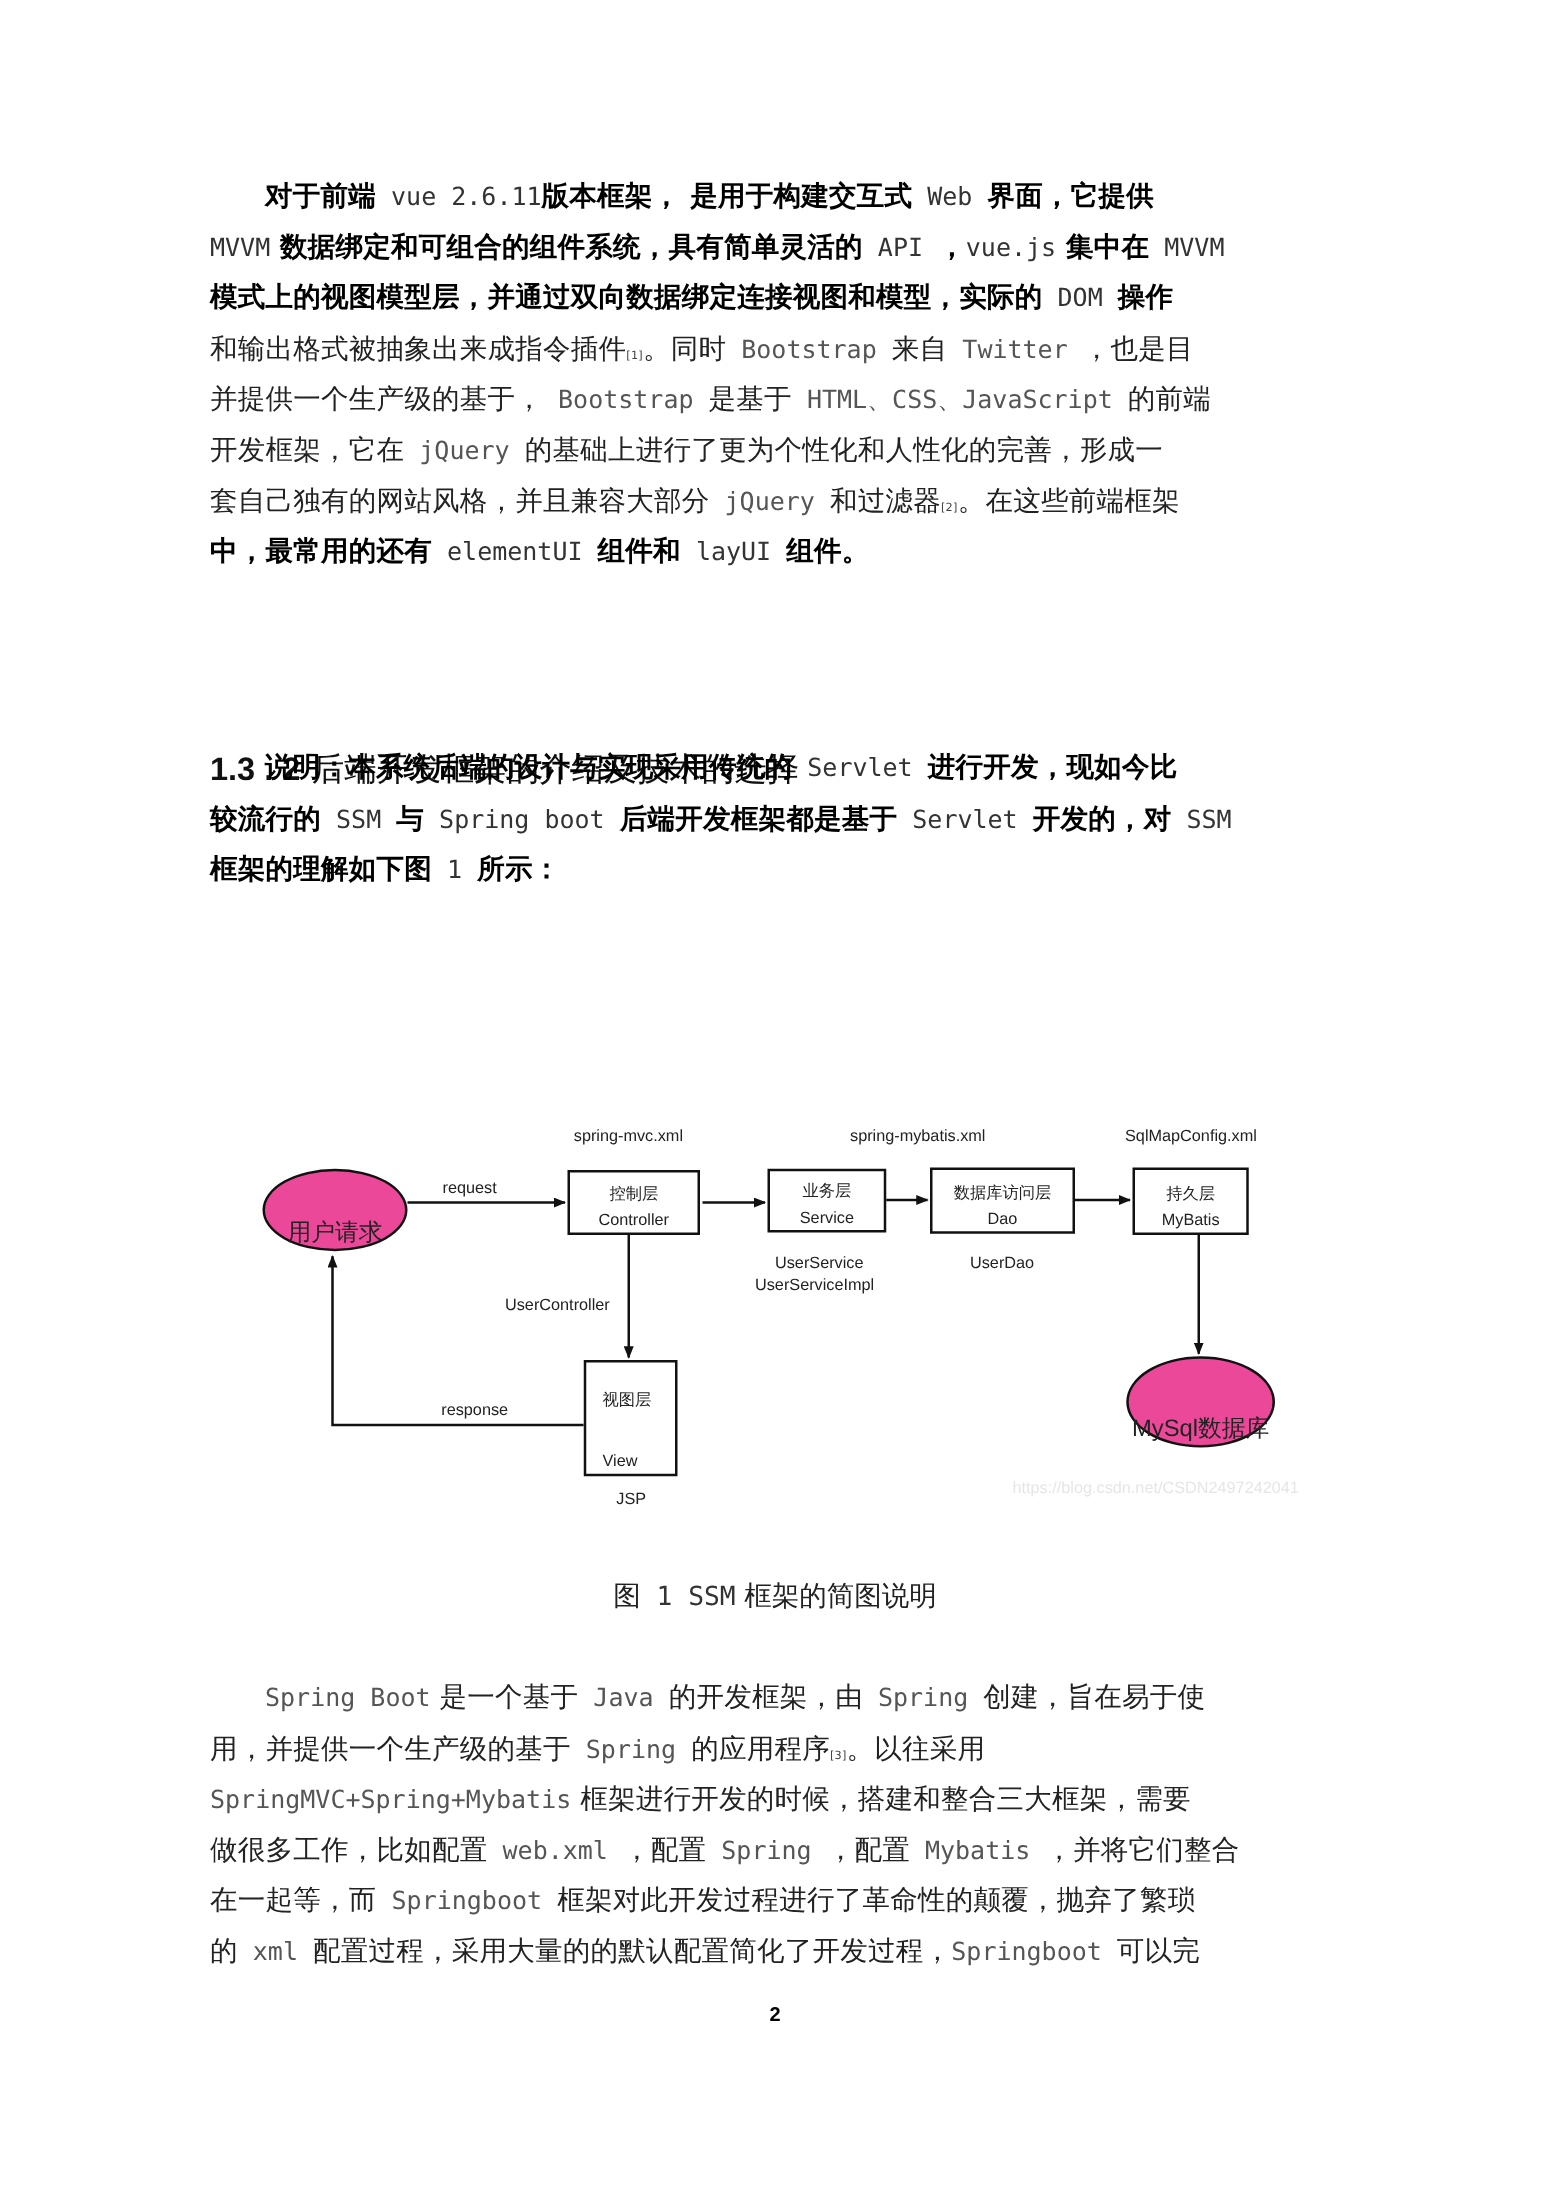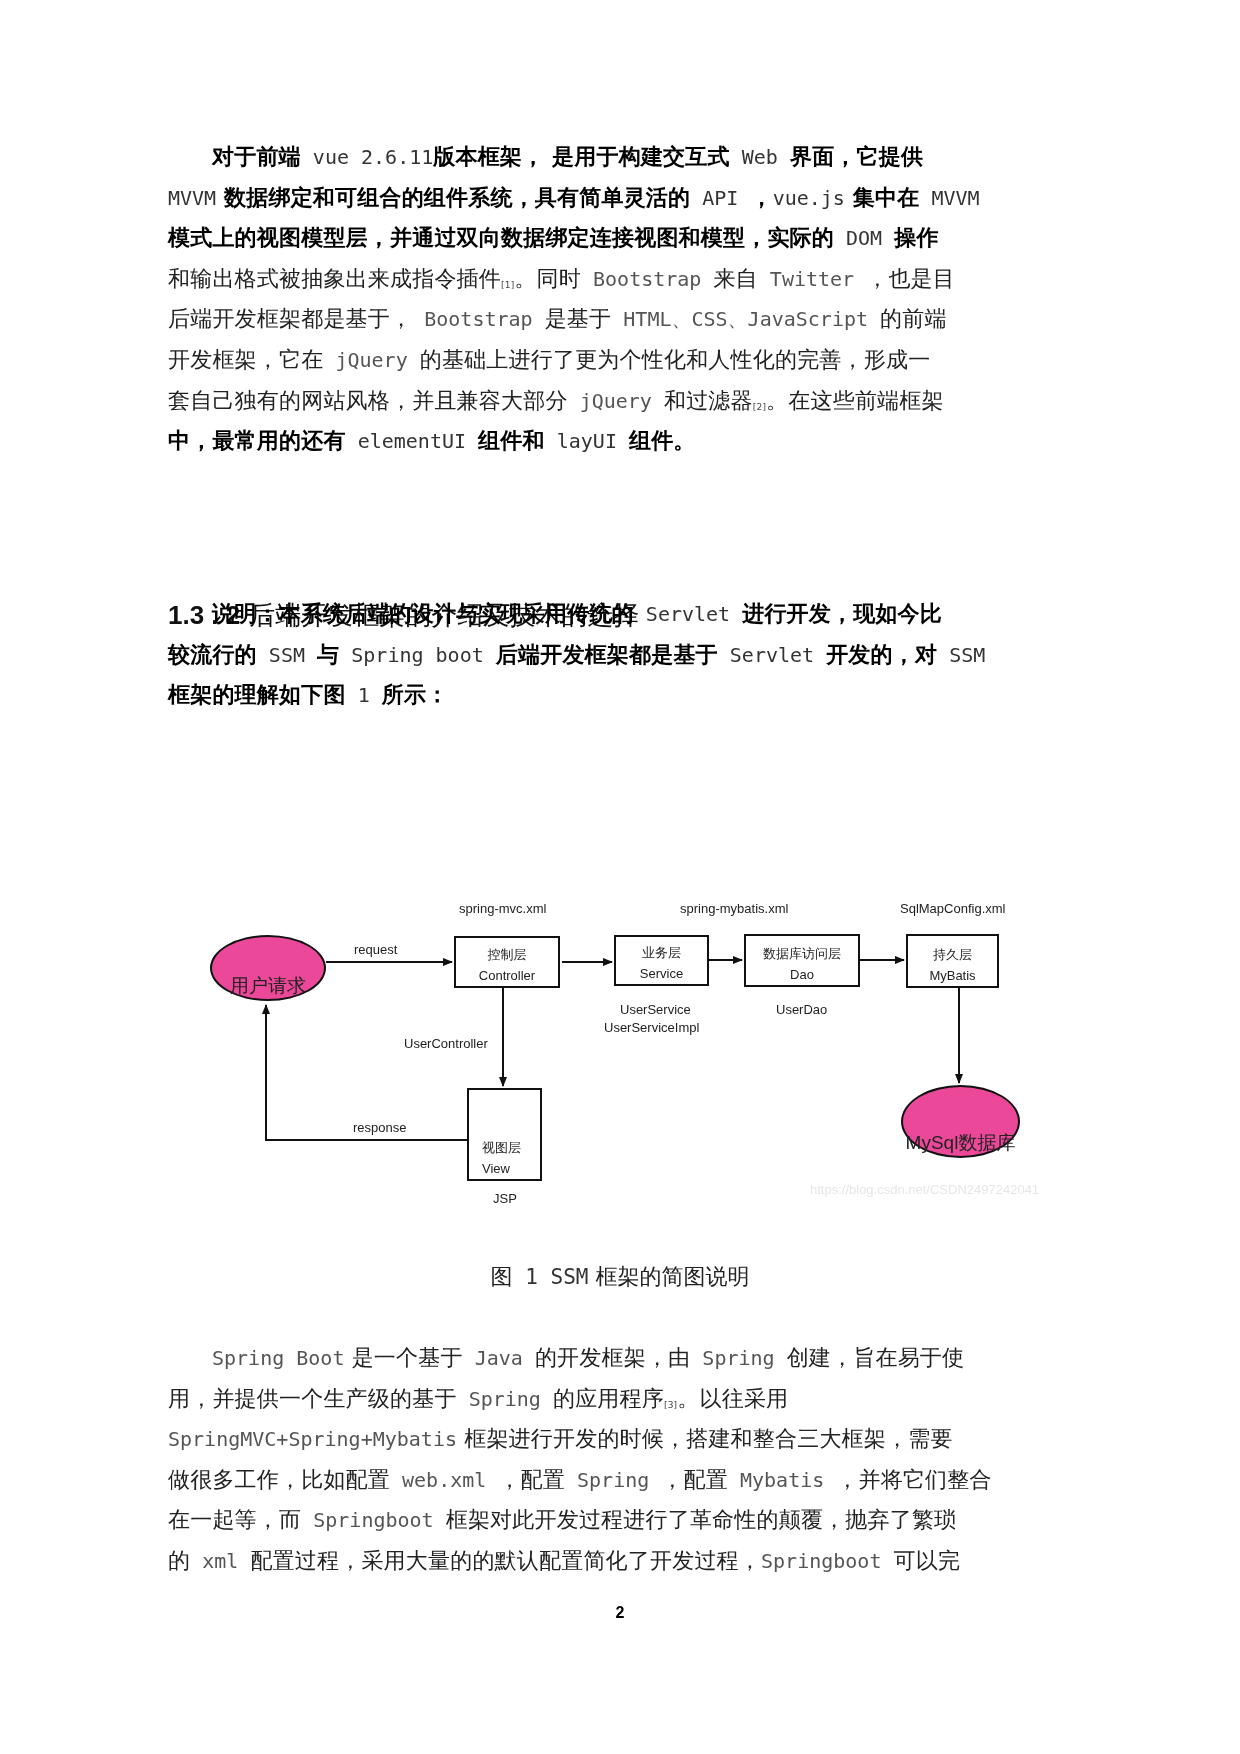--- a/index.html
+++ b/index.html
@@ -29,21 +29,21 @@
 </head>
 <body>
 
 <div class="page">
 
   <div class="para bold" style="top:137px;">
     <span class="ln indent"><span>对于前端</span><span class="mono"> vue 2.6.11</span><span>版本框架， 是用于构建交互式</span><span class="mono"> Web </span><span>界面，它提供</span></span>
     <span class="ln"><span class="mono">MVVM</span><span> 数据绑定和可组合的组件系统，具有简单灵活的</span><span class="mono"> API </span><span>，</span><span class="mono">vue.js</span><span> 集中在</span><span class="mono"> MVVM</span></span>
     <span class="ln"><span>模式上的视图模型层，并通过双向数据绑定连接视图和模型，实际的</span><span class="mono"> DOM </span><span>操作</span></span>
     <span class="ln light" style="font-weight:normal"><span>和输出格式被抽象出来成指令插件</span><sup>[1]</sup><span>。同时</span><span class="monog"> Bootstrap  </span><span>来自</span><span class="monog"> Twitter </span><span>，也是目</span></span>
-    <span class="ln light" style="font-weight:normal"><span>后端开发框架都是基于，</span><span class="monog"> Bootstrap </span><span>是基于</span><span class="monog"> HTML、CSS、JavaScript </span><span>的前端</span></span>
+    <span class="ln light" style="font-weight:normal"><span>并提供一个生产级的基于，</span><span class="monog"> Bootstrap </span><span>是基于</span><span class="monog"> HTML、CSS、JavaScript </span><span>的前端</span></span>
     <span class="ln light" style="font-weight:normal"><span>开发框架，它在</span><span class="monog"> jQuery </span><span>的基础上进行了更为个性化和人性化的完善，形成一</span></span>
     <span class="ln light" style="font-weight:normal"><span>套自己独有的网站风格，并且兼容大部分</span><span class="monog"> jQuery </span><span>和过滤器</span><sup>[2]</sup><span>。在这些前端框架</span></span>
     <span class="ln"><span>中，最常用的还有</span><span class="mono"> elementUI </span><span>组件和</span><span class="mono"> layUI </span><span>组件。</span></span>
   </div>
 
   <div class="heading">
     <span class="num">1.3 . 2</span>
     <span class="txt">后端开发框架的介绍及技术的选择</span>
   </div>
 
@@ -104,21 +104,21 @@
     <div class="dbox" style="left:906px;top:934px;width:93px;height:54px;">
       <span>持久层</span>
       <span>MyBatis</span>
     </div>
 
     <span class="dlabel" style="left:620px;top:1002px;">UserService</span>
     <span class="dlabel" style="left:604px;top:1020px;">UserServiceImpl</span>
     <span class="dlabel" style="left:776px;top:1002px;">UserDao</span>
     <span class="dlabel" style="left:404px;top:1036px;">UserController</span>
 
-    <div class="dbox" style="left:467px;top:1088px;width:75px;height:93px;align-items:flex-start;padding-left:13px;">
+    <div class="dbox" style="left:467px;top:1088px;width:75px;height:93px;align-items:flex-start;padding-left:13px;gap:28px;">
       <span>视图层</span>
       <span>View</span>
     </div>
 
     <span class="dlabel" style="left:353px;top:1120px;">response</span>
     <span class="dlabel" style="left:493px;top:1191px;">JSP</span>
 
     <div class="dellipse" style="left:901px;top:1085px;width:119px;height:73px;">
       <span>MySql数据库</span>
     </div>

